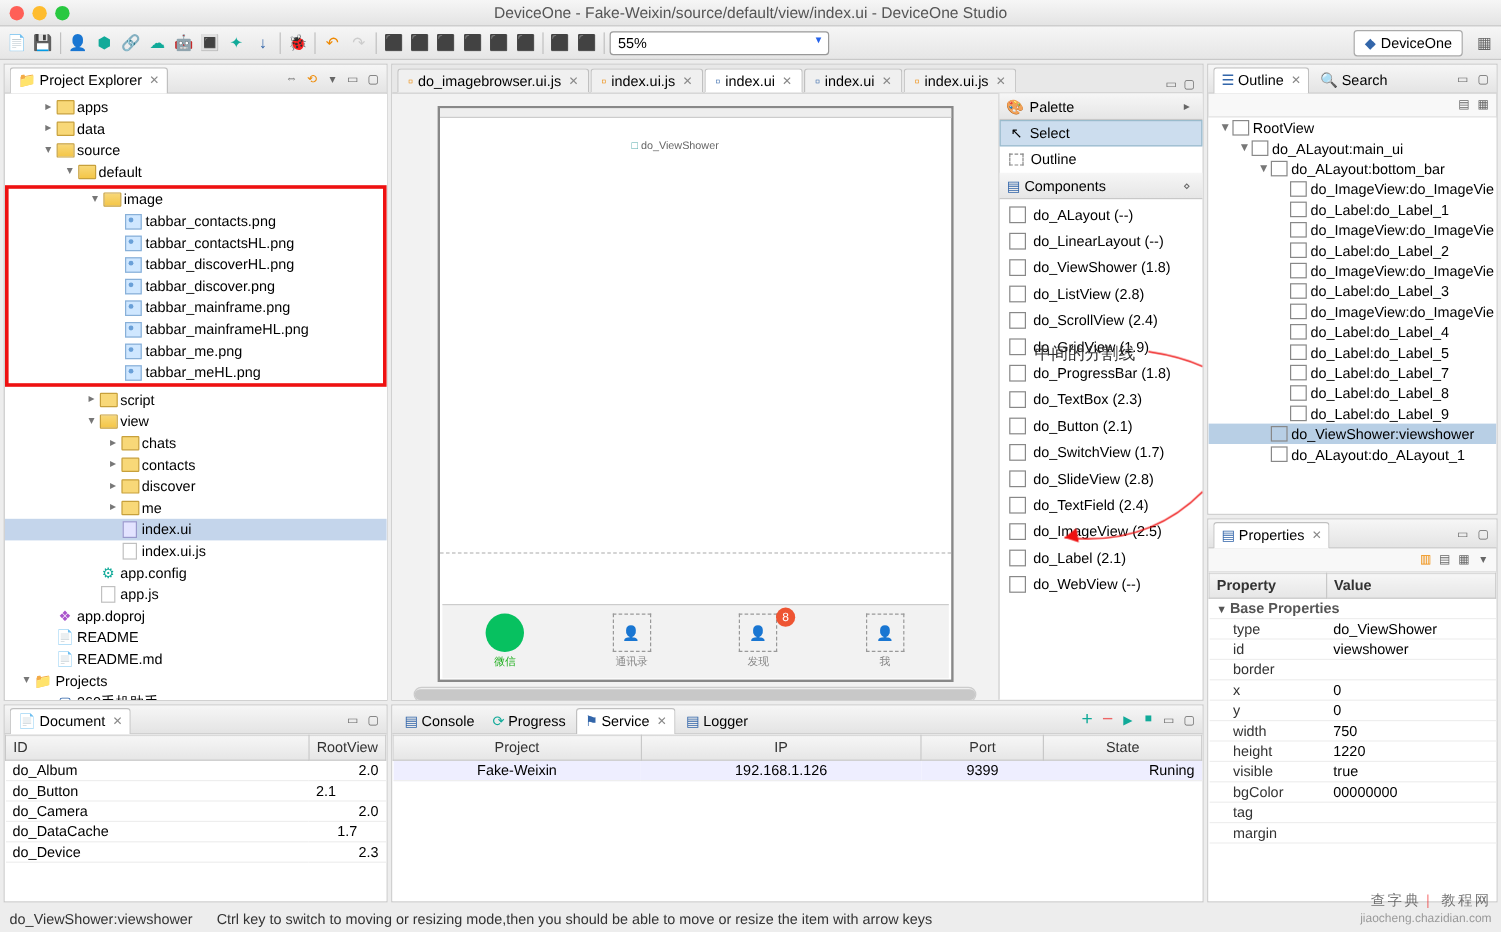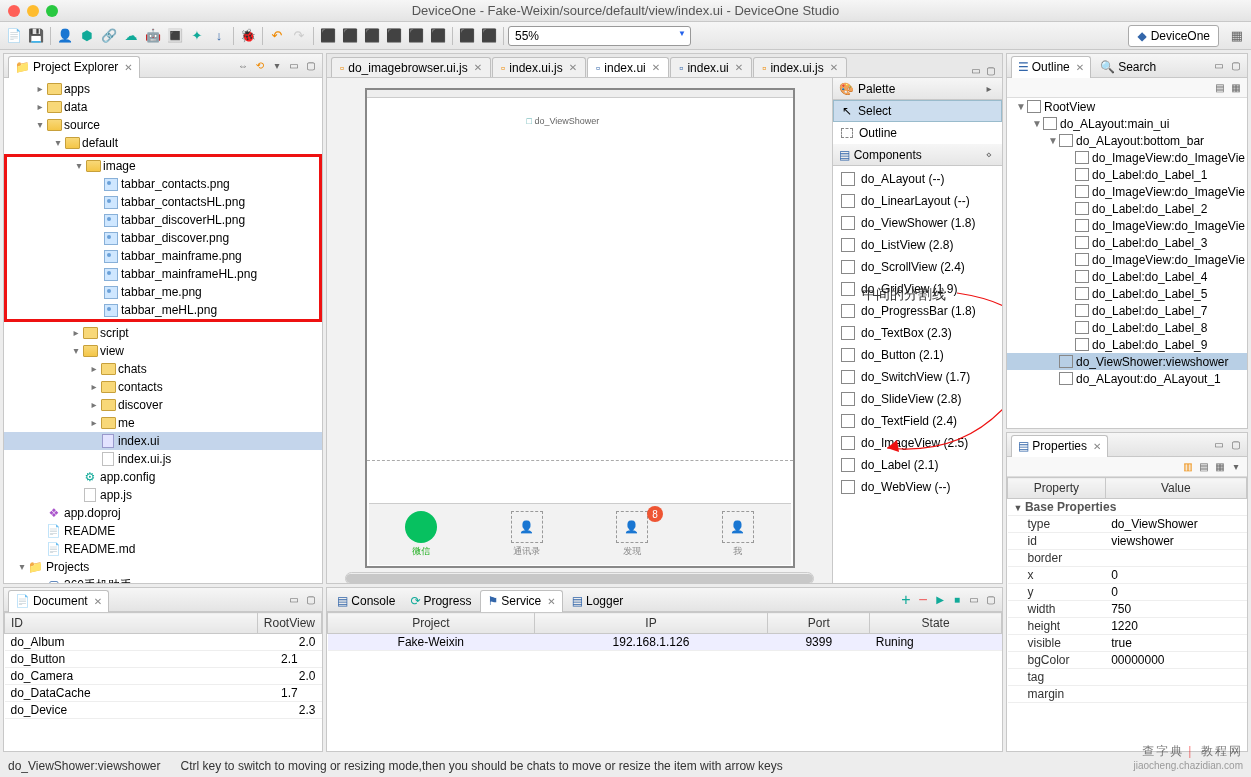--- a/index.html
+++ b/index.html
@@ -90,21 +90,21 @@
 .picon { width:14px; height:14px; border:1px solid #888; background:#fff; }
 
 
 .orow { display:flex; align-items:center; height:17px; font-size:12px; white-space:nowrap; }
 .orow.sel { background:#b8cfe5; }
 .oicon { width:14px; height:13px; border:1px solid #888; margin-right:3px; display:inline-block; }
 
 
 .proptbl td { padding:1px 6px; font-size:12px; }
 .proptbl .k { color:#333; }
-.proptbl th { background:linear-gradient(#f6f6f6,#e6e6e6); border:1px solid #c8c8c8; padding:3px 6px; text-align:center; font-weight:normal; }
+.proptbl th { background:linear-gradient(#f6f6f6,#e6e6e6); border:1px solid #c8c8c8; padding:3px 6px; text-align:left; font-weight:bold; }
 .grp { color:#555; font-weight:bold; }
 .grp::before { content:"▼ "; font-size:9px; }
 
 
 .statusbar { height:22px; display:flex; align-items:center; padding:0 8px; gap:20px; font-size:12px; color:#333; background:#ededed; }
 
 .scrollbar-h { height:13px; background:#eee; border:1px solid #ccc; border-radius:7px; margin:4px 8px; position:relative; }
 .scrollbar-h .thumb { position:absolute; left:0; right:0; top:1px; bottom:1px; background:#c8c8c8; border-radius:6px; }
 
 .cicon { color:#36a; }
@@ -402,21 +402,21 @@
                   <th style="width:60px;text-align:right">RootView</th>
                 </tr>
             </tbody>
               <tbody id="docrows">
                 <tr class="hrow">
                   <td>do_Album</td>
                   <td style="text-align:right">2.0</td>
                 </tr>
                 <tr class="hrow">
                   <td>do_Button</td>
-                  <td style="text-align:center">2.1</td>
+                  <td style="text-align:left">2.1</td>
                 </tr>
                 <tr class="hrow">
                   <td>do_Camera</td>
                   <td style="text-align:right">2.0</td>
                 </tr>
                 <tr class="hrow">
                   <td>do_DataCache</td>
                   <td style="text-align:center">1.7</td>
                 </tr>
                 <tr class="hrow">
@@ -551,21 +551,21 @@
                 <tr>
                   <th style="text-align:center">Project</th>
                   <th style="text-align:center">IP</th>
                   <th style="text-align:center">Port</th>
                   <th style="text-align:center">State</th>
                 </tr>
             <tr style="background:#eef">
                   <td style="text-align:center">Fake-Weixin</td>
                   <td style="text-align:center">192.168.1.126</td>
                   <td style="text-align:center">9399</td>
-                  <td style="text-align:left">Runing</td>
+                  <td style="text-align:right">Runing</td>
                 </tr>
           </tbody>
             </table>
         </div>
       </div>
     </div>
 
     <div class="col colR">
       <div class="panel" style="flex:1">
         <div class="phdr">
@@ -681,20 +681,20 @@
                 </tr>
               </tbody>
           </table>
         </div>
       </div>
     </div>
   </div>
 
   <div class="statusbar">
     <span>do_ViewShower:viewshower</span>
-    <span>Ctrl key to switch to moving or resizing mode,then you should be chats to move or resize the item with arrow keys</span>
+    <span>Ctrl key to switch to moving or resizing mode,then you should be able to move or resize the item with arrow keys</span>
   </div>
 </div>
 
 <div style="position:fixed;right:8px;bottom:6px;text-align:right;opacity:.55;font-family:SimSun,serif;pointer-events:none">
   <div style="font-size:20px;letter-spacing:2px;display:inline"><span>查字典</span><span style="color:#e11;margin-left:4px">|</span> <span>教程网</span></div>
   <div style="font-size:10px;color:#555">jiaocheng.chazidian.com</div>
 </div>
 
 </body></html>

